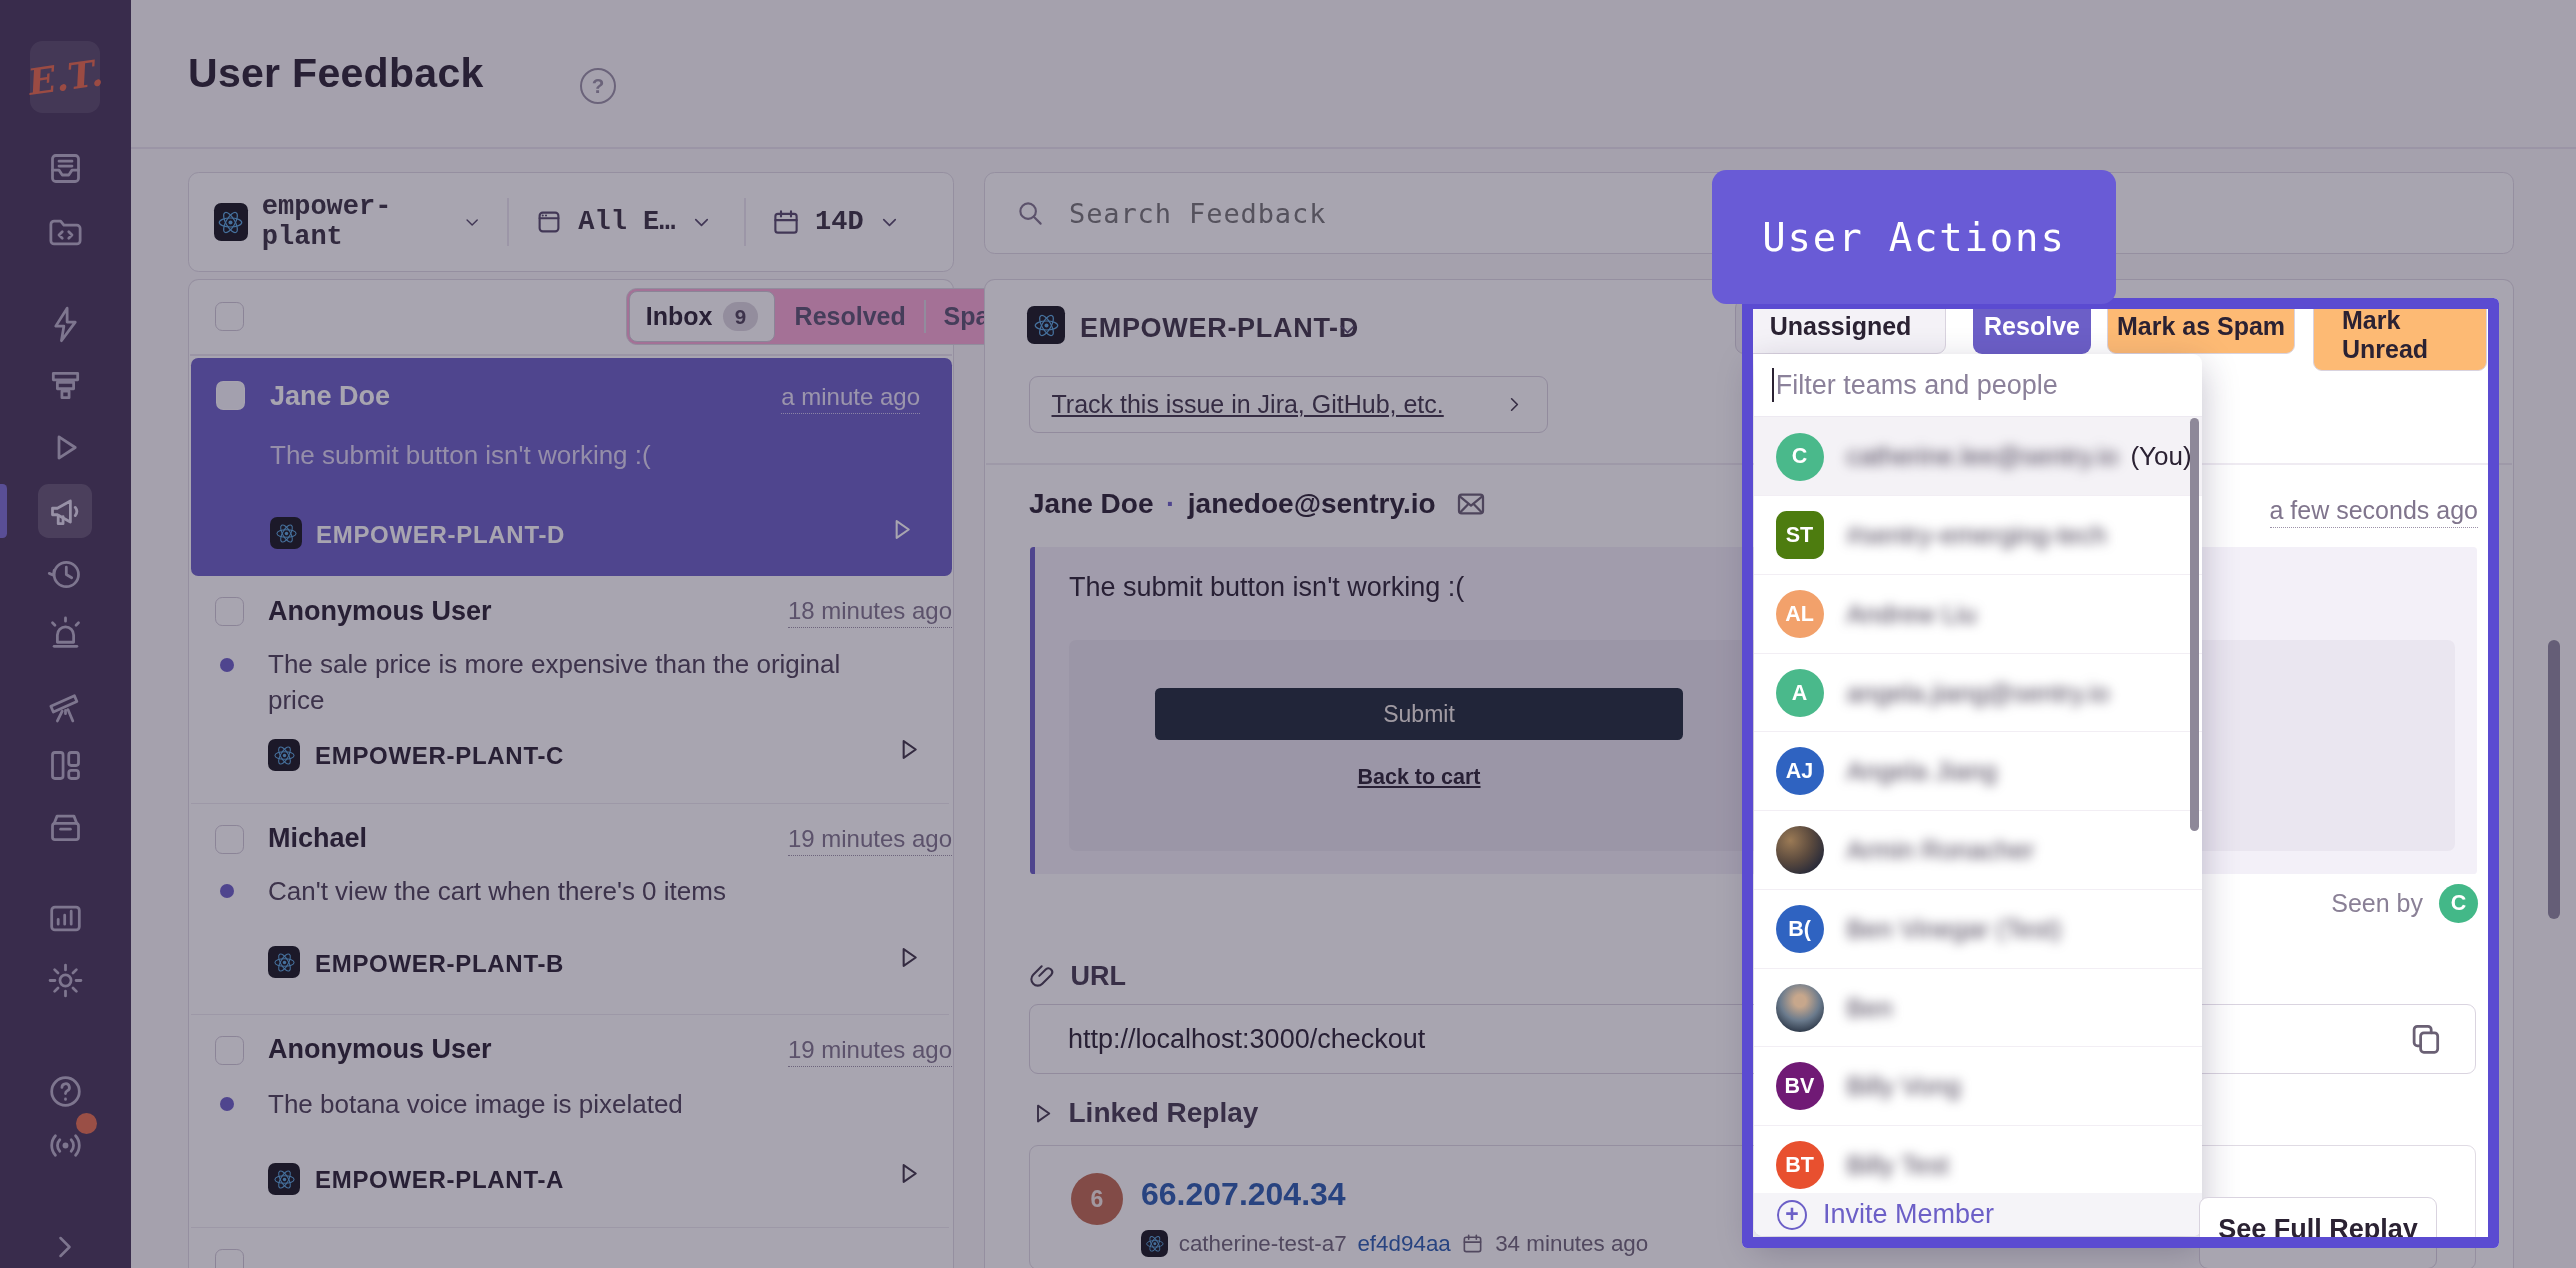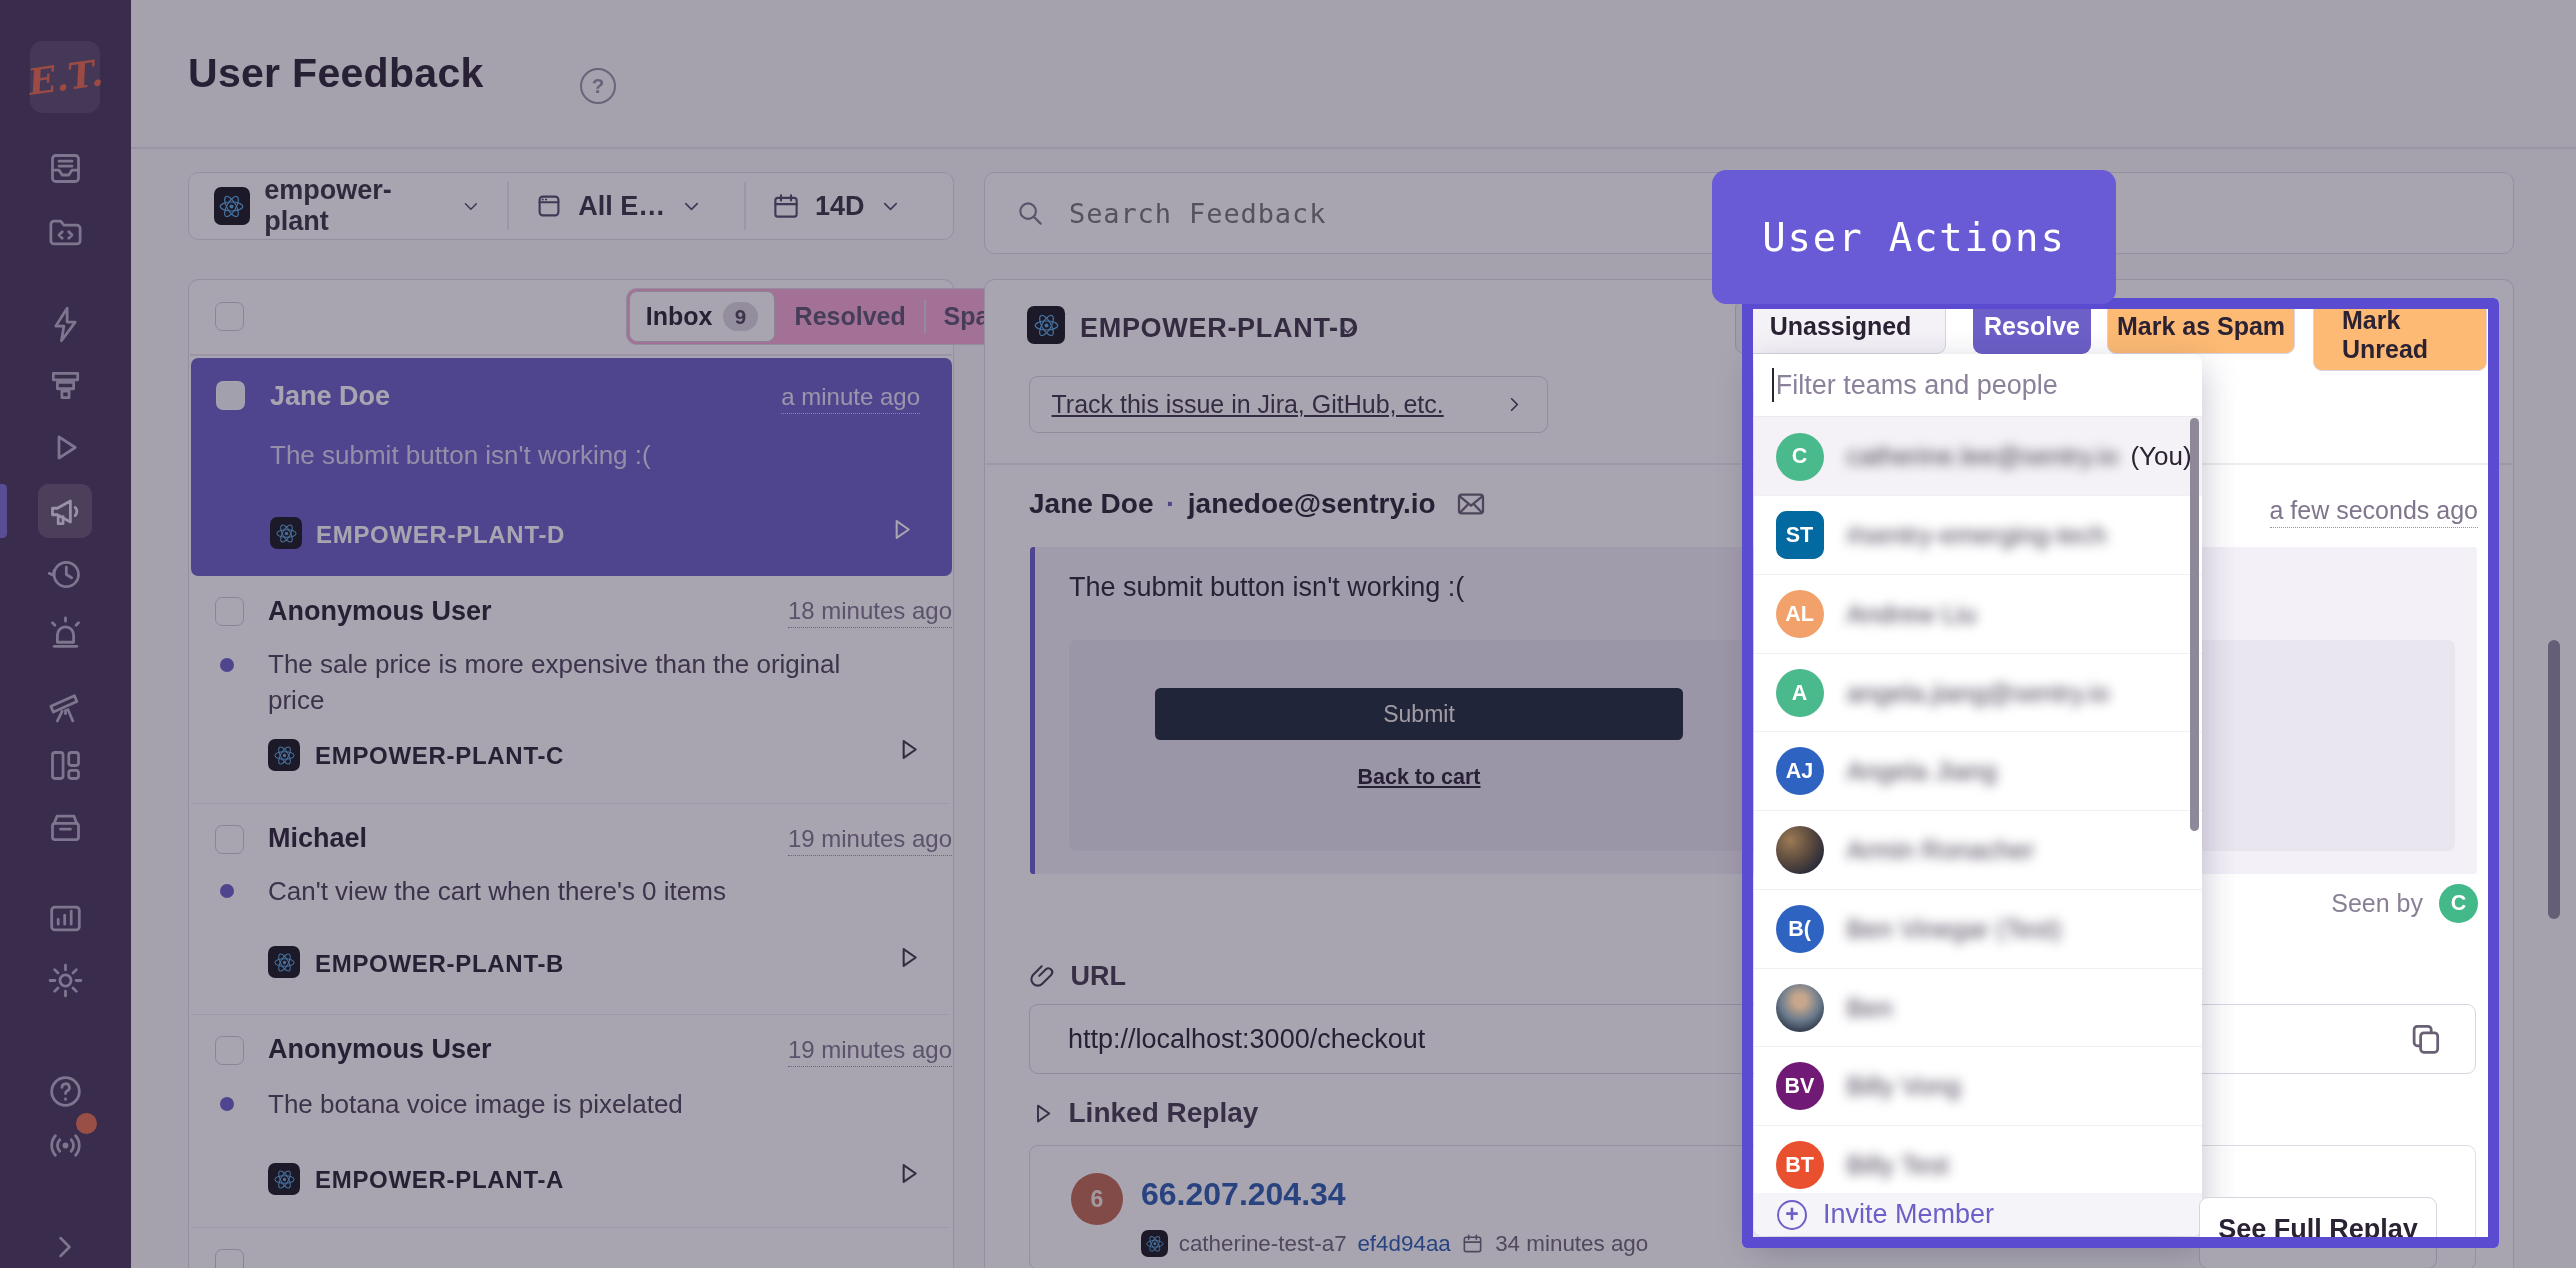--- a/index.html
+++ b/index.html
@@ -233,21 +233,21 @@
           <polyline points="9,6 15,12 9,18"></polyline>
         </svg>
     </div>
     <div class="accent-bar"></div>
   </div>
 
   <div class="page-title">User Feedback</div>
   <div class="help-circle">?</div>
   <div class="hdr-line"></div>
 
-  <div class="bar flex" style="left:188px;top:172px;width:766px;height:68px;">
+  <div class="bar flex" style="left:188px;top:172px;width:766px;height:100px;font-family:Liberation Mono, monospace;">
     <div class="fseg" style="flex:1.45">
       <span class="chip" style="width:38px;height:38px">
         <svg width="27" height="27" viewBox="0 0 24 24" fill="none" stroke="#5BA8DF" stroke-width="1.1">
             <ellipse cx="12" cy="12" rx="10" ry="4"></ellipse>
             <ellipse cx="12" cy="12" rx="10" ry="4" transform="rotate(60 12 12)"></ellipse>
             <ellipse cx="12" cy="12" rx="10" ry="4" transform="rotate(120 12 12)"></ellipse>
             <circle cx="12" cy="12" r="1.8" fill="#5BA8DF" stroke="none"></circle>
           </svg>
       </span>
       <span class="ftext">empower-plant</span>
@@ -512,21 +512,21 @@
       <div class="caret"></div>
       <input placeholder="Filter teams and people" style="">
     </div>
 
     <div class="mrow active" style="top:63px;">
       <span class="av" style="background: rgb(74, 185, 139);">C</span>
       <span class="mname blur">catherine.lee@sentry.io</span>
       <span class="msuffix">(You)</span>
     </div>
     <div class="mrow" style="top:141px;">
-      <span class="av square" style="background: #0369a1;">ST</span>
+      <span class="av square" style="background: #4d7c0f;">ST</span>
       <span class="mname blur">#sentry-emerging-tech</span>
     </div>
     <div class="mrow" style="top:220px;">
       <span class="av" style="background: rgb(242, 161, 107);">AL</span>
       <span class="mname blur">Andrew Liu</span>
     </div>
     <div class="mrow" style="top:299px;">
       <span class="av" style="background: rgb(74, 185, 139);">A</span>
       <span class="mname blur">angela.jiang@sentry.io</span>
     </div>

